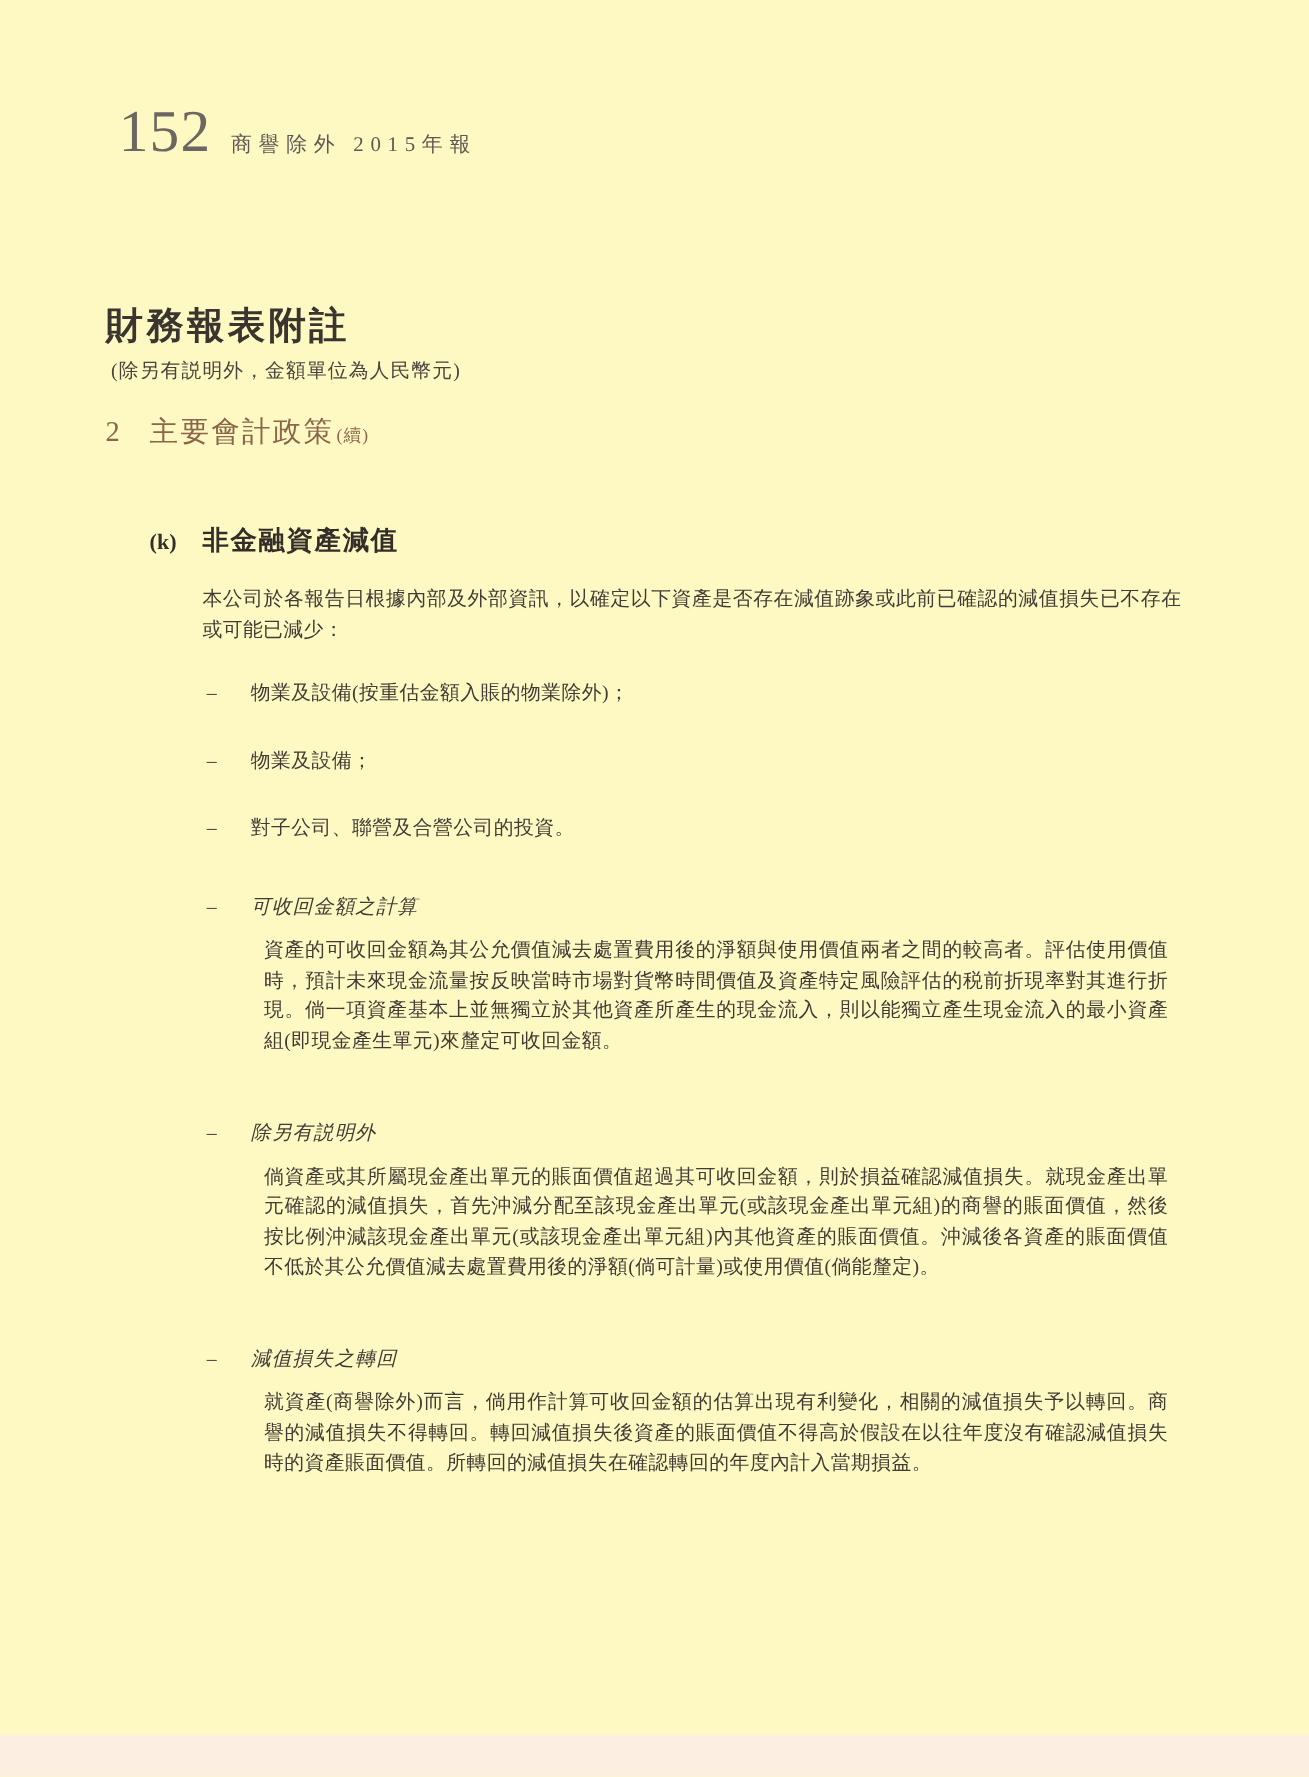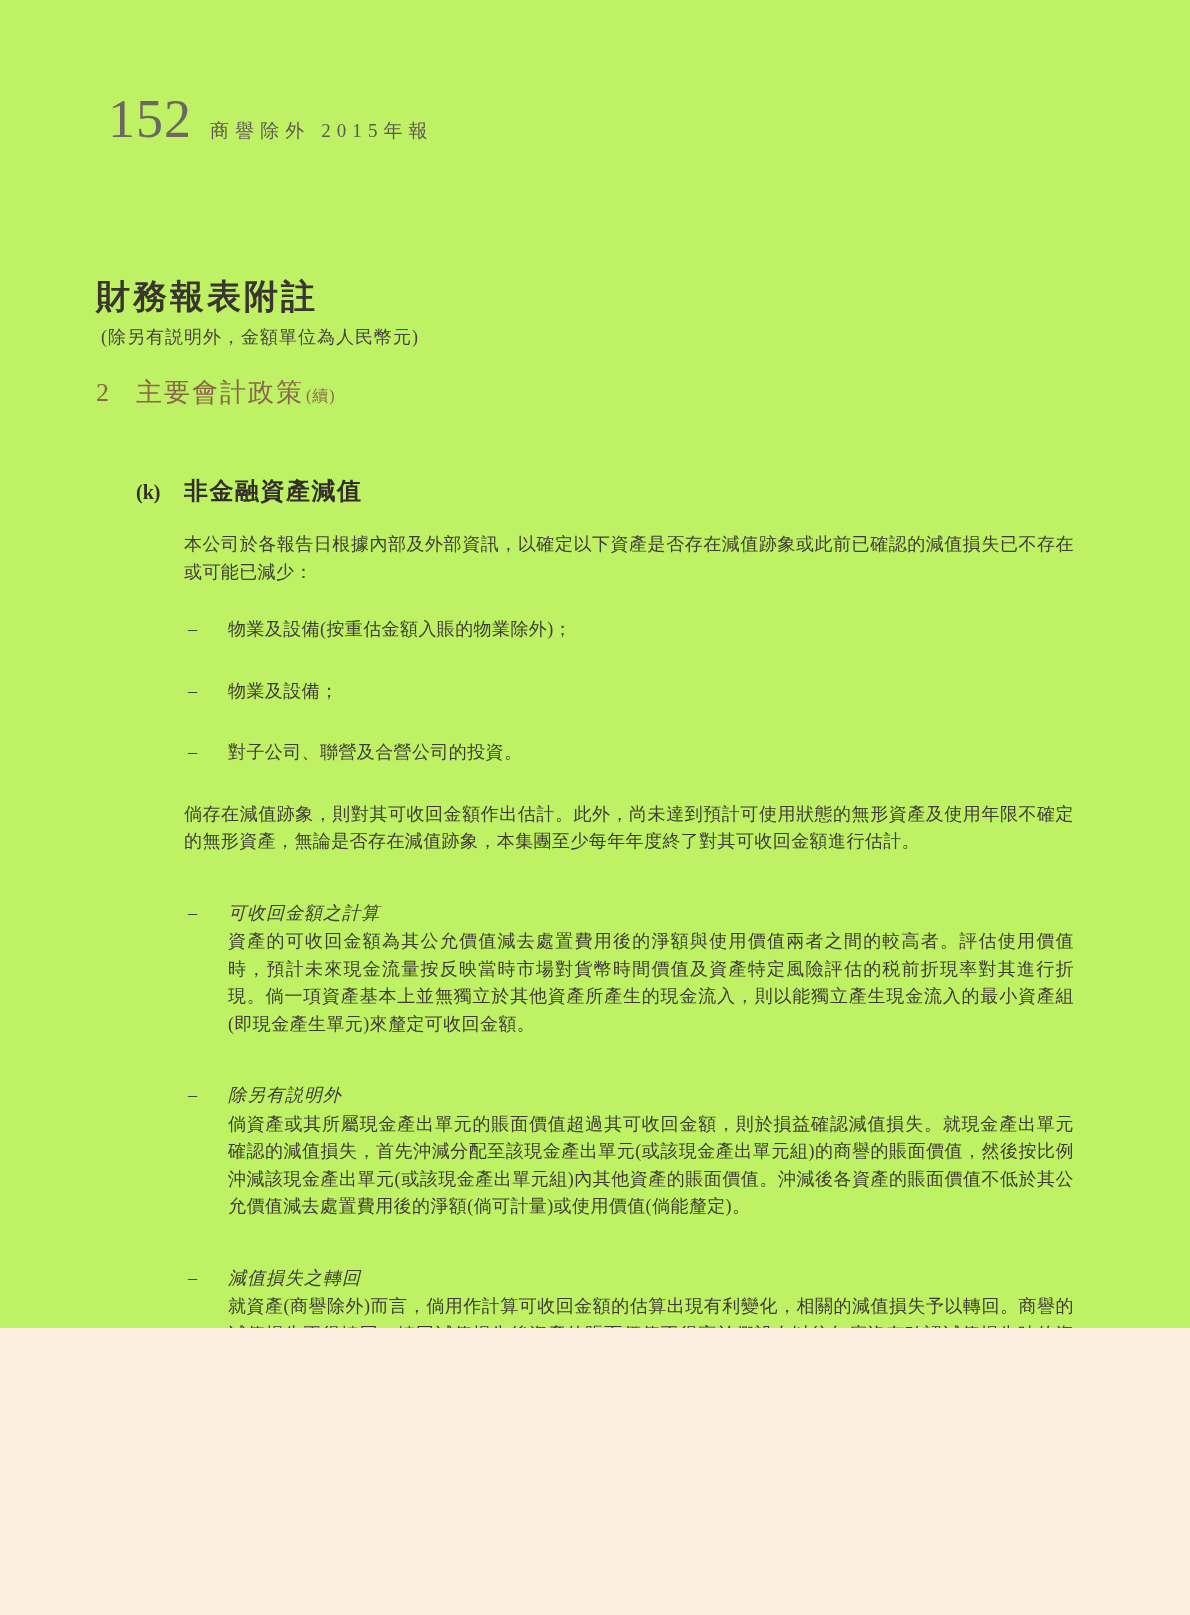--- a/index.html
+++ b/index.html
@@ -3,22 +3,22 @@
 <meta charset="utf-8">
 <style>
   html, body {
     margin: 0;
     padding: 0;
     background: #fceee0;
   }
   .page {
     position: relative;
     width: 1190px;
-    height: 1328px;
-    background: #bef264;
+    height: 1577px;
+    background: #fef9c3;
     font-family: "Liberation Serif", "DejaVu Serif", serif;
     color: #413b35;
     overflow: hidden;
   }
   
   .running-header {
     position: absolute;
     left: 108px;
     top: 92px;
     display: flex;
@@ -123,21 +123,21 @@
     margin-bottom: 0;
   }
   .sub-content { flex: 1; }
   .sub-title {
     font-style: italic;
     margin: 0 0 1px 0;
     letter-spacing: 1px;
   }
   .sub-body {
     text-align: justify;
-    margin: 0;
+    margin: 12px;
   }
 </style>
 </head>
 <body>
 
 <div class="page">
 
   <div class="running-header">
     <span class="page-number">152</span>
     <span class="header-suffix">商譽除外 2015年報</span>
@@ -169,21 +169,20 @@
       </div>
       <div class="dash-row">
         <span class="dash">–</span>
         <span class="dash-text">物業及設備；</span>
       </div>
       <div class="dash-row">
         <span class="dash">–</span>
         <span class="dash-text">對子公司、聯營及合營公司的投資。</span>
       </div>
 
-      <p class="para">倘存在減值跡象，則對其可收回金額作出估計。此外，尚未達到預計可使用狀態的無形資產及使用年限不確定的無形資產，無論是否存在減值跡象，本集團至少每年年度終了對其可收回金額進行估計。</p>
 
       <div class="dash-row subtopic">
         <span class="dash">–</span>
         <div class="sub-content">
           <div class="sub-title">可收回金額之計算</div>
           <p class="sub-body">資產的可收回金額為其公允價值減去處置費用後的淨額與使用價值兩者之間的較高者。評估使用價值時，預計未來現金流量按反映當時市場對貨幣時間價值及資產特定風險評估的税前折現率對其進行折現。倘一項資產基本上並無獨立於其他資產所產生的現金流入，則以能獨立產生現金流入的最小資產組(即現金產生單元)來釐定可收回金額。</p>
         </div>
       </div>
 
       <div class="dash-row subtopic">

